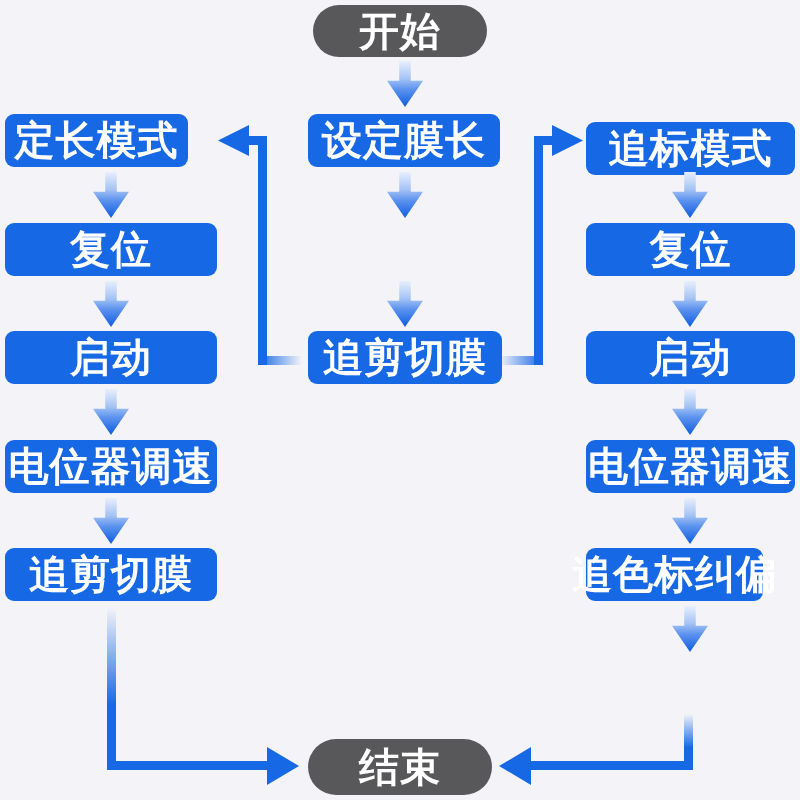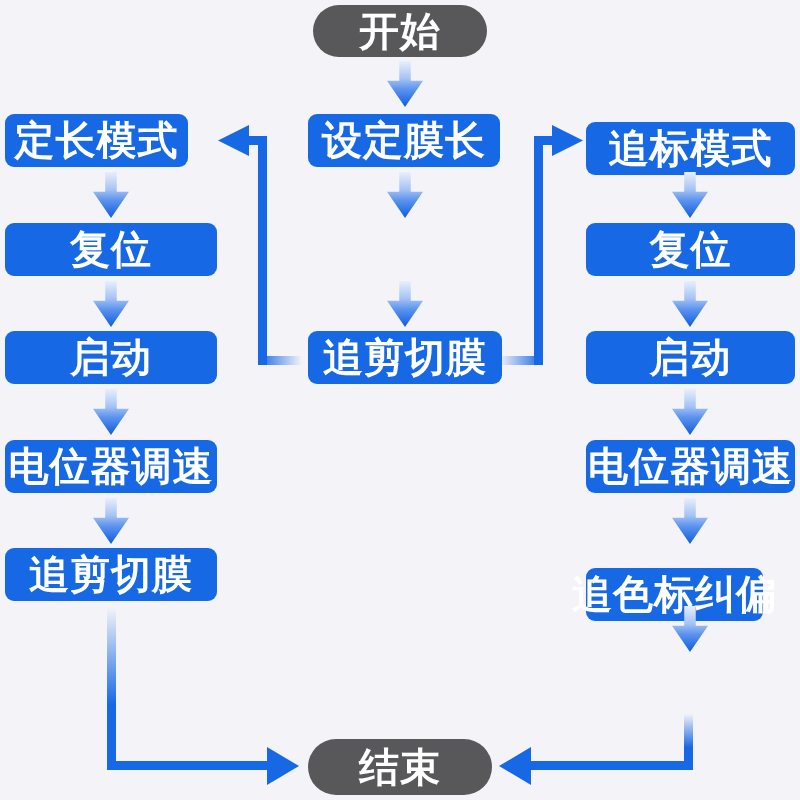--- a/index.html
+++ b/index.html
@@ -86,21 +86,21 @@
   <div class="node process" style="left:5px; top:114px; width:183px; height:53px;">定长模式</div>
   <div class="node process" style="left:5px; top:223px; width:212px; height:53px;">复位</div>
   <div class="node process" style="left:5px; top:331px; width:212px; height:53px;">启动</div>
   <div class="node process" style="left:5px; top:440px; width:212px; height:53px;">电位器调速</div>
   <div class="node process" style="left:5px; top:548px; width:212px; height:53px;">追剪切膜</div>
 
   <div class="node process" style="left:586px; top:122px; width:209px; height:53px;font-family:Liberation Serif, serif;">追标模式</div>
   <div class="node process" style="left:586px; top:223px; width:209px; height:53px;">复位</div>
   <div class="node process" style="left:586px; top:331px; width:209px; height:53px;">启动</div>
   <div class="node process" style="left:586px; top:440px; width:209px; height:53px;">电位器调速</div>
-  <div class="node process" style="left:586px; top:548px; width:177px; height:53px;margin-top:20px;">追色标纠偏</div>
+  <div class="node process" style="left:586px; top:548px; width:177px; height:53px;">追色标纠偏</div>
 
   <div class="varrow" style="left:387px; top:61px;"></div>
   <div class="varrow" style="left:387px; top:172px;"></div>
   <div class="varrow" style="left:387px; top:281px;"></div>
 
   <div class="varrow" style="left:93px; top:172px;"></div>
   <div class="varrow" style="left:93px; top:281px;"></div>
   <div class="varrow" style="left:93px; top:389px;"></div>
   <div class="varrow" style="left:93px; top:498px;"></div>
 

